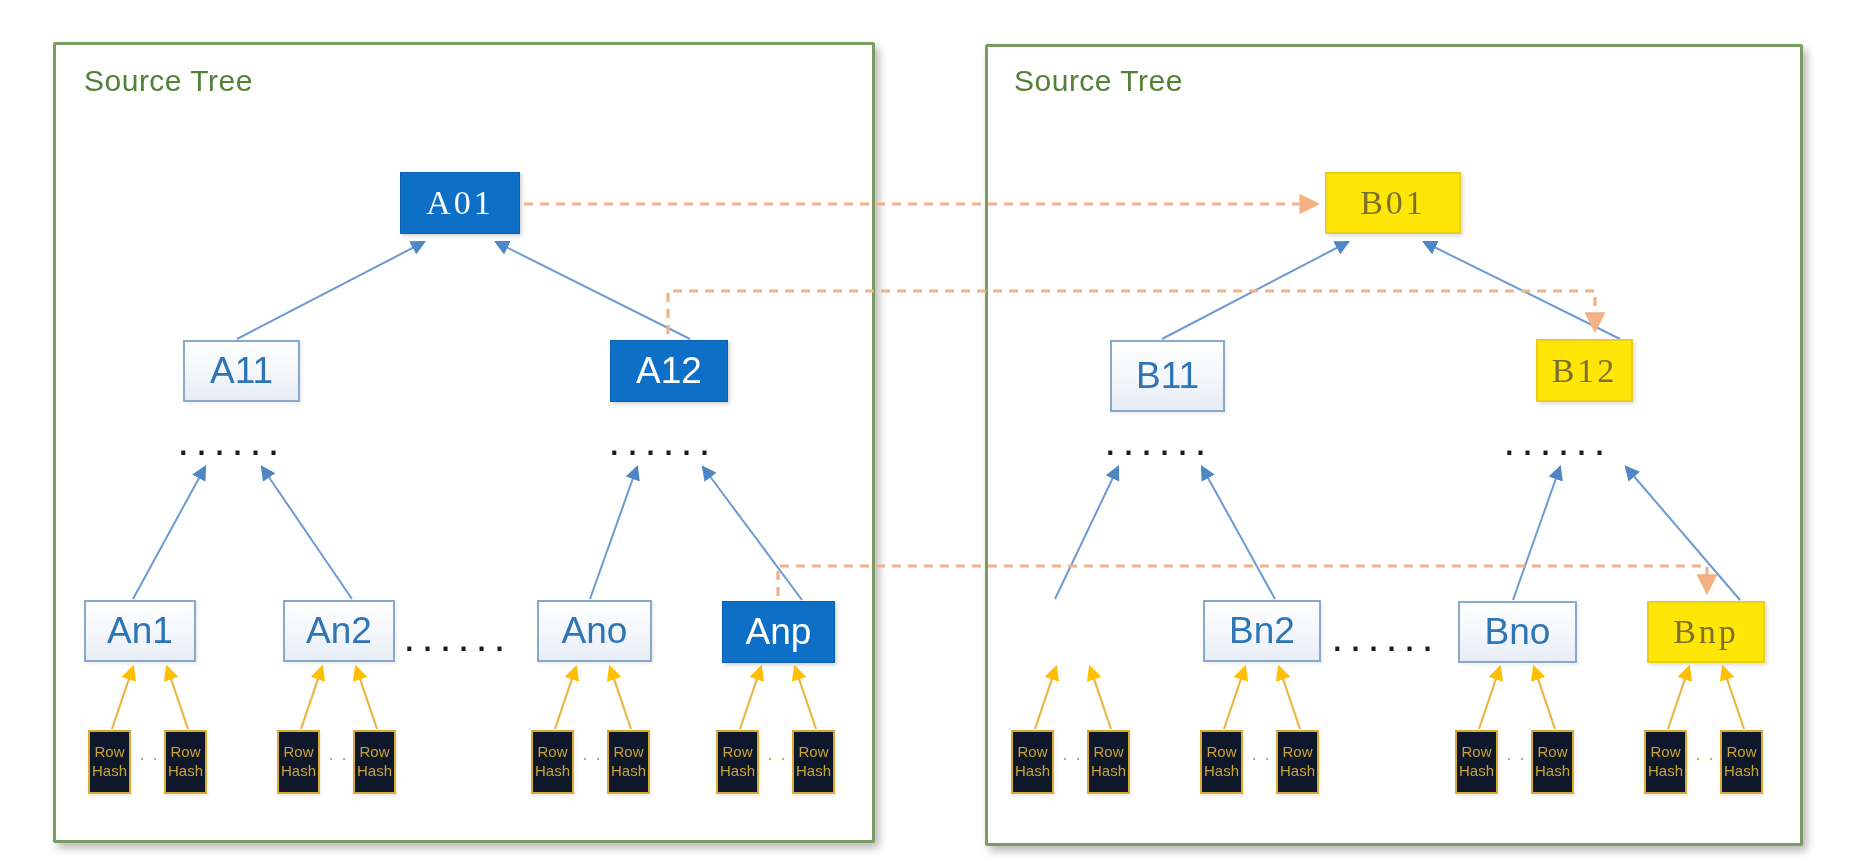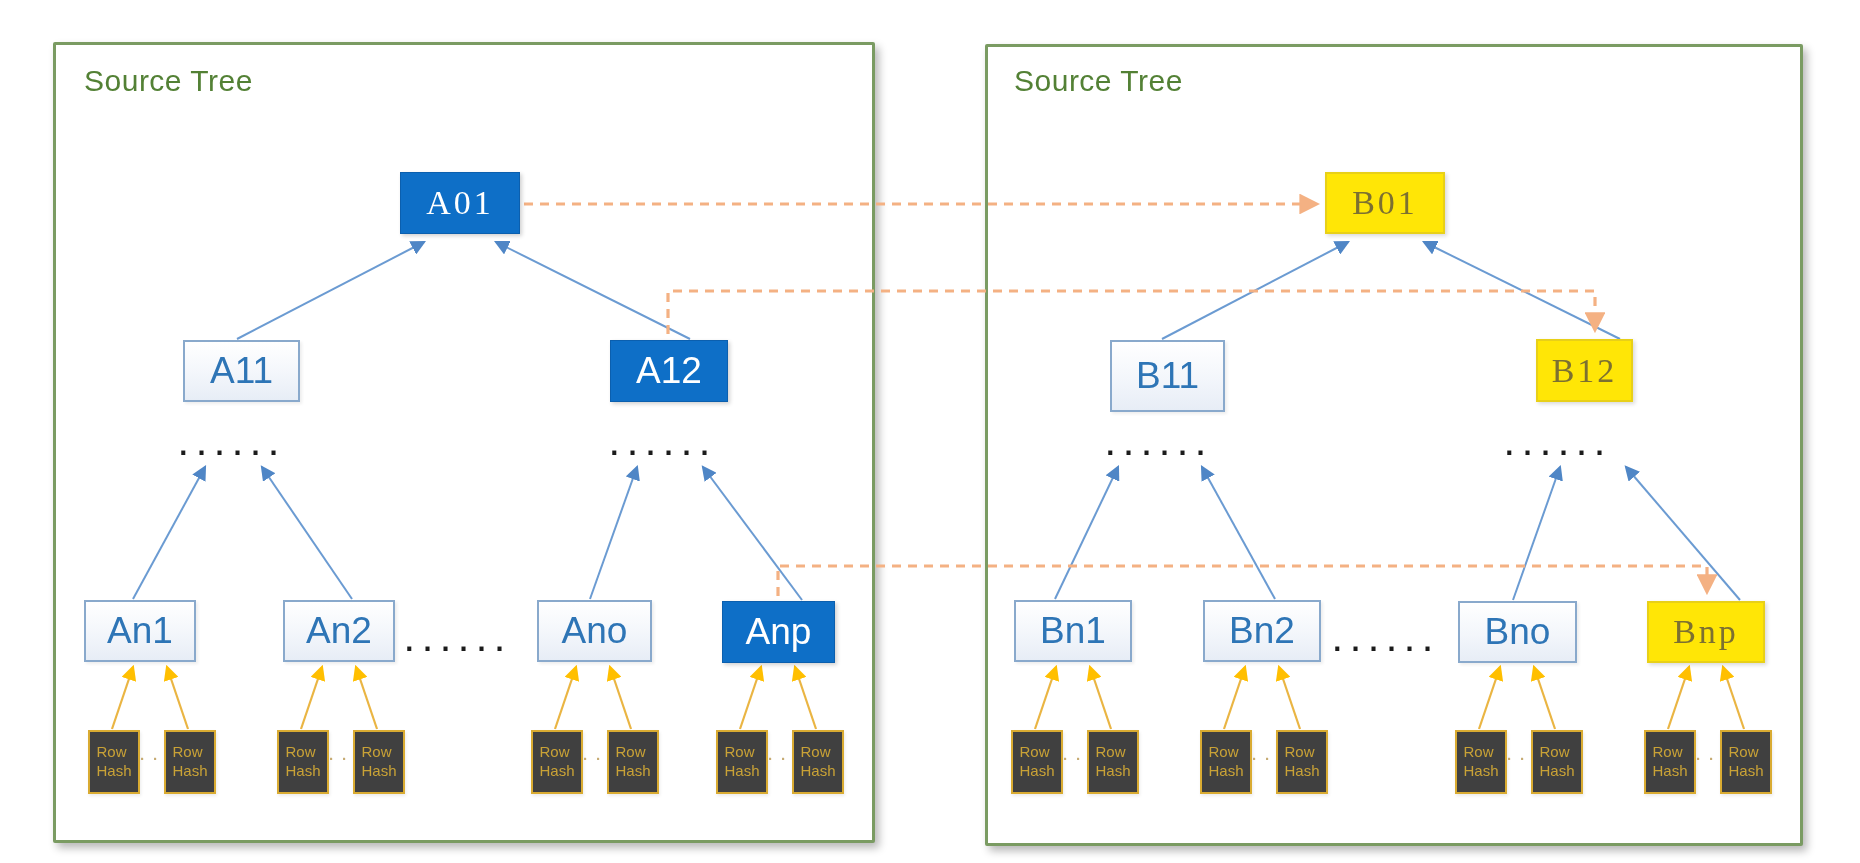--- a/index.html
+++ b/index.html
@@ -13,23 +13,23 @@
   svg.edges{position:absolute;left:0;top:0;z-index:2;}
 
   .node{position:absolute;display:flex;align-items:center;justify-content:center;
         z-index:3;box-sizing:border-box;font-size:37px;text-align:right;}
   .node.blue{background:#0e6fc7;color:#ffffff;border:1px solid #0b5fae;box-shadow:2px 2px 4px rgba(0,0,0,.18);}
   .node.light{background:linear-gradient(180deg,#ffffff 0%,#f3f6fb 55%,#e7edf6 100%);
               border:2px solid #89a9cc;color:#2e75b6;box-shadow:2px 2px 3px rgba(0,0,0,.07);}
   .node.yellow{background:#ffe606;border:2px solid #e8d018;color:#7c7031;box-shadow:2px 2px 4px rgba(0,0,0,.15);}
   .node.serif{font-family:"Liberation Serif",serif;font-size:34px;letter-spacing:3px;}
 
-  .rh{position:absolute;width:52px;height:64px;z-index:3;box-sizing:border-box;
-      border:2px solid #d9ab32;background:#404040;color:#c9a236;
-      display:flex;align-items:center;justify-content:center;
+  .rh{position:absolute;width:43px;height:64px;z-index:3;box-sizing:border-box;
+      border:2px solid #d9ab32;background:#0f172a;color:#c9a236;
+      display:flex;align-items:center;justify-content:center;text-align:center;
       font-size:15px;line-height:1.25;white-space:pre-line;box-shadow:1px 2px 3px rgba(0,0,0,.08);}
 
   .dots{position:absolute;z-index:3;color:#1b1b1b;font-weight:700;font-size:25px;
         letter-spacing:3px;transform:translateX(-50%);font-family:"DejaVu Sans Mono",monospace;}
   .pairdots{position:absolute;z-index:3;color:#b49045;font-size:15px;font-weight:700;
         letter-spacing:2px;transform:translateX(-50%);opacity:.75;}
 </style>
 </head>
 <body>
 
@@ -101,24 +101,23 @@
   </svg>
 
   <div class="node blue serif" style="left:400px;top:172px;width:120px;height:62px">A01</div>
   <div class="node light" style="left:183px;top:340px;width:117px;height:62px">A11</div>
   <div class="node blue" style="left:610px;top:340px;width:118px;height:62px">A12</div>
   <div class="node light" style="left:84px;top:600px;width:112px;height:62px">An1</div>
   <div class="node light" style="left:283px;top:600px;width:112px;height:62px">An2</div>
   <div class="node light" style="left:537px;top:600px;width:115px;height:62px">Ano</div>
   <div class="node blue" style="left:722px;top:601px;width:113px;height:62px">Anp</div>
 
-  <div class="node yellow serif" style="left:1325px;top:172px;width:120px;height:62px">B01</div>
+  <div class="node yellow serif" style="left:1325px;top:172px;width:136px;height:62px">B01</div>
   <div class="node light" style="left:1110px;top:340px;width:115px;height:72px">B11</div>
   <div class="node yellow serif" style="left:1536px;top:339px;width:97px;height:63px">B12</div>
-  <div class="node light" style="left:1014px;top:600px;width:118px;height:62px">Bn1</div>
   <div class="node light" style="left:1203px;top:600px;width:118px;height:62px">Bn2</div>
   <div class="node light" style="left:1458px;top:601px;width:119px;height:62px">Bno</div>
   <div class="node yellow serif" style="left:1647px;top:601px;width:118px;height:62px">Bnp</div>
 
   <div class="dots" style="left:230px;top:432px">......</div>
   <div class="dots" style="left:661px;top:432px">......</div>
   <div class="dots" style="left:1157px;top:432px">......</div>
   <div class="dots" style="left:1556px;top:432px">......</div>
 
   <div class="dots" style="left:456px;top:628px">......</div>

